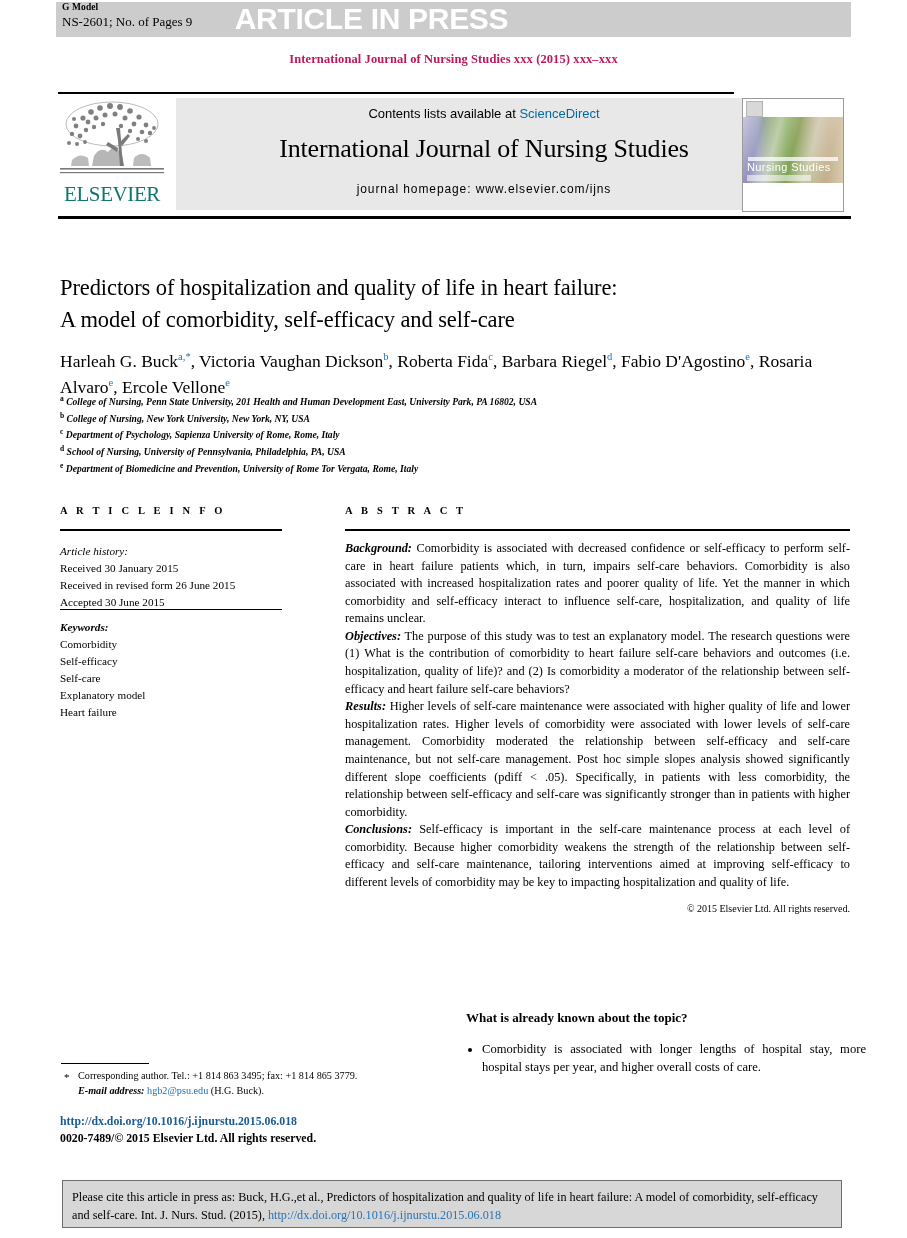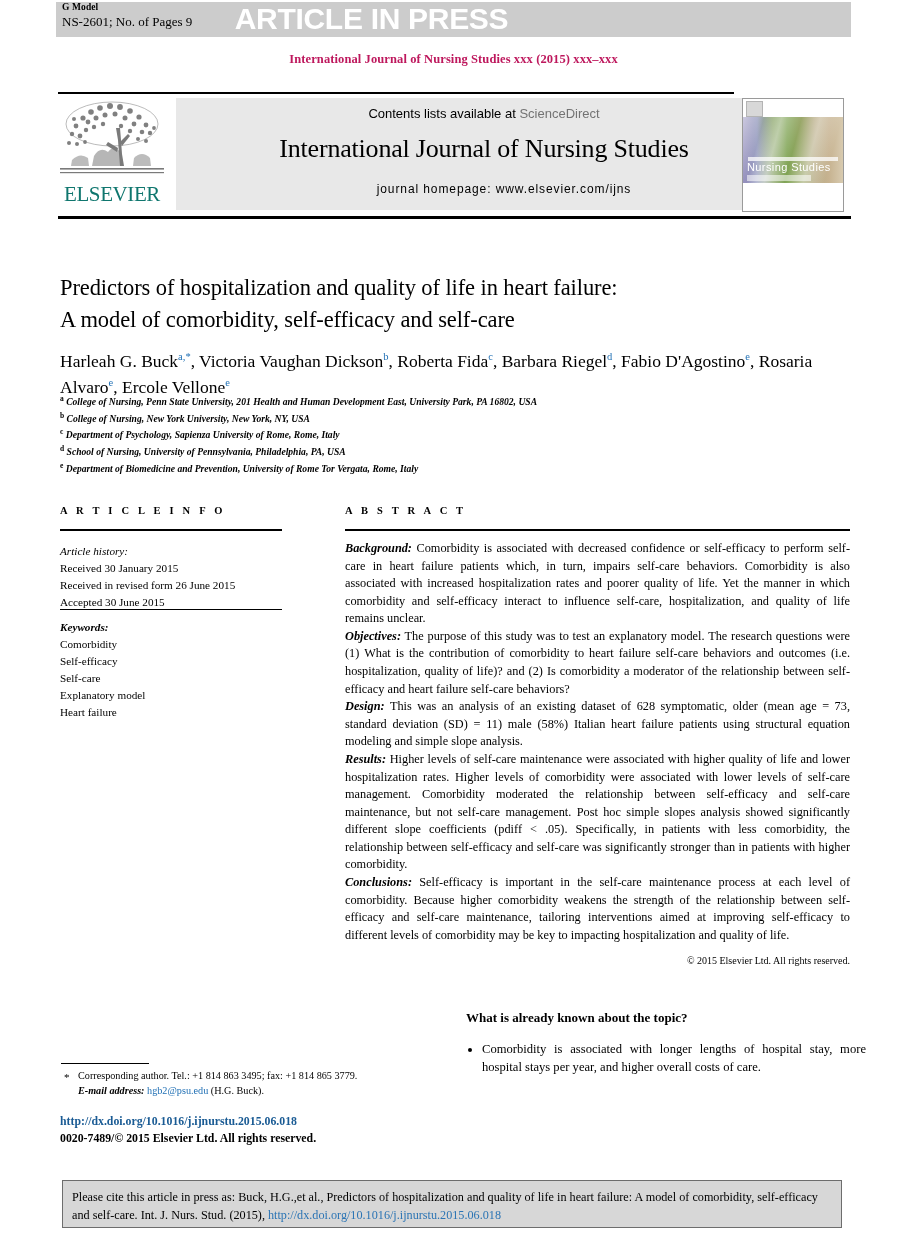--- a/index.html
+++ b/index.html
@@ -129,21 +129,21 @@
   .contents-line {
     position: absolute;
     left: 0;
     top: 8px;
     width: 616px;
     text-align: center;
     font-family: "Liberation Sans", "DejaVu Sans", sans-serif;
     font-size: 13px;
   }
   .contents-line a {
-    color: #737373;
+    color: #0369a1;
     text-decoration: none;
   }
   .journal-name {
     position: absolute;
     left: 0;
     top: 36px;
     width: 616px;
     text-align: center;
     font-family: "Liberation Serif", "DejaVu Serif", serif;
     font-size: 26px;
@@ -151,21 +151,20 @@
   }
   .homepage-line {
     position: absolute;
     left: 0;
     top: 84px;
     width: 616px;
     text-align: center;
     font-family: "Liberation Sans", "DejaVu Sans", sans-serif;
     font-size: 12px;
     letter-spacing: 0.9px;
-    padding-left: 20px;
   }
 
   .cover-thumb {
     position: absolute;
     left: 742px;
     top: 98px;
     width: 100px;
     height: 112px;
     border: 1px solid #9a9a9a;
     background: #ffffff;
@@ -575,21 +574,20 @@
       <div>Explanatory model</div>
       <div>Heart failure</div>
     </div>
 </div>
 
 <div class="abs-col sec-head">A B S T R A C T</div>
 <div class="abs-rule"></div>
 <div class="abstract-body">
     <p><span class="run-in">Background:</span><span> Comorbidity is associated with decreased confidence or self-efficacy to perform self-care in heart failure patients which, in turn, impairs self-care behaviors. Comorbidity is also associated with increased hospitalization rates and poorer quality of life. Yet the manner in which comorbidity and self-efficacy interact to influence self-care, hospitalization, and quality of life remains unclear.</span></p>
     <p><span class="run-in">Objectives:</span><span> The purpose of this study was to test an explanatory model. The research questions were (1) What is the contribution of comorbidity to heart failure self-care behaviors and outcomes (i.e. hospitalization, quality of life)? and (2) Is comorbidity a moderator of the relationship between self-efficacy and heart failure self-care behaviors?</span></p>
-    <p><span class="run-in">Design:</span><span> This was an analysis of an existing dataset of 628 symptomatic, older (mean age = 73, standard deviation (SD) = 11) male (58%) Italian heart failure patients using structural equation modeling and simple slope analysis.</span></p>
     <p><span class="run-in">Results:</span><span> Higher levels of self-care maintenance were associated with higher quality of life and lower hospitalization rates. Higher levels of comorbidity were associated with lower levels of self-care management. Comorbidity moderated the relationship between self-efficacy and self-care maintenance, but not self-care management. Post hoc simple slopes analysis showed significantly different slope coefficients (pdiff &lt; .05). Specifically, in patients with less comorbidity, the relationship between self-efficacy and self-care was significantly stronger than in patients with higher comorbidity.</span></p>
     <p><span class="run-in">Conclusions:</span><span> Self-efficacy is important in the self-care maintenance process at each level of comorbidity. Because higher comorbidity weakens the strength of the relationship between self-efficacy and self-care maintenance, tailoring interventions aimed at improving self-efficacy to different levels of comorbidity may be key to impacting hospitalization and quality of life.</span></p>
     <div class="copyright-line">© 2015 Elsevier Ltd. All rights reserved.</div>
   </div>
 
 <div class="known-head">What is already known about the topic?</div>
 <ul class="known-list">
     <li>Comorbidity is associated with longer lengths of hospital stay, more hospital stays per year, and higher overall costs of care.</li>
   </ul>
 

